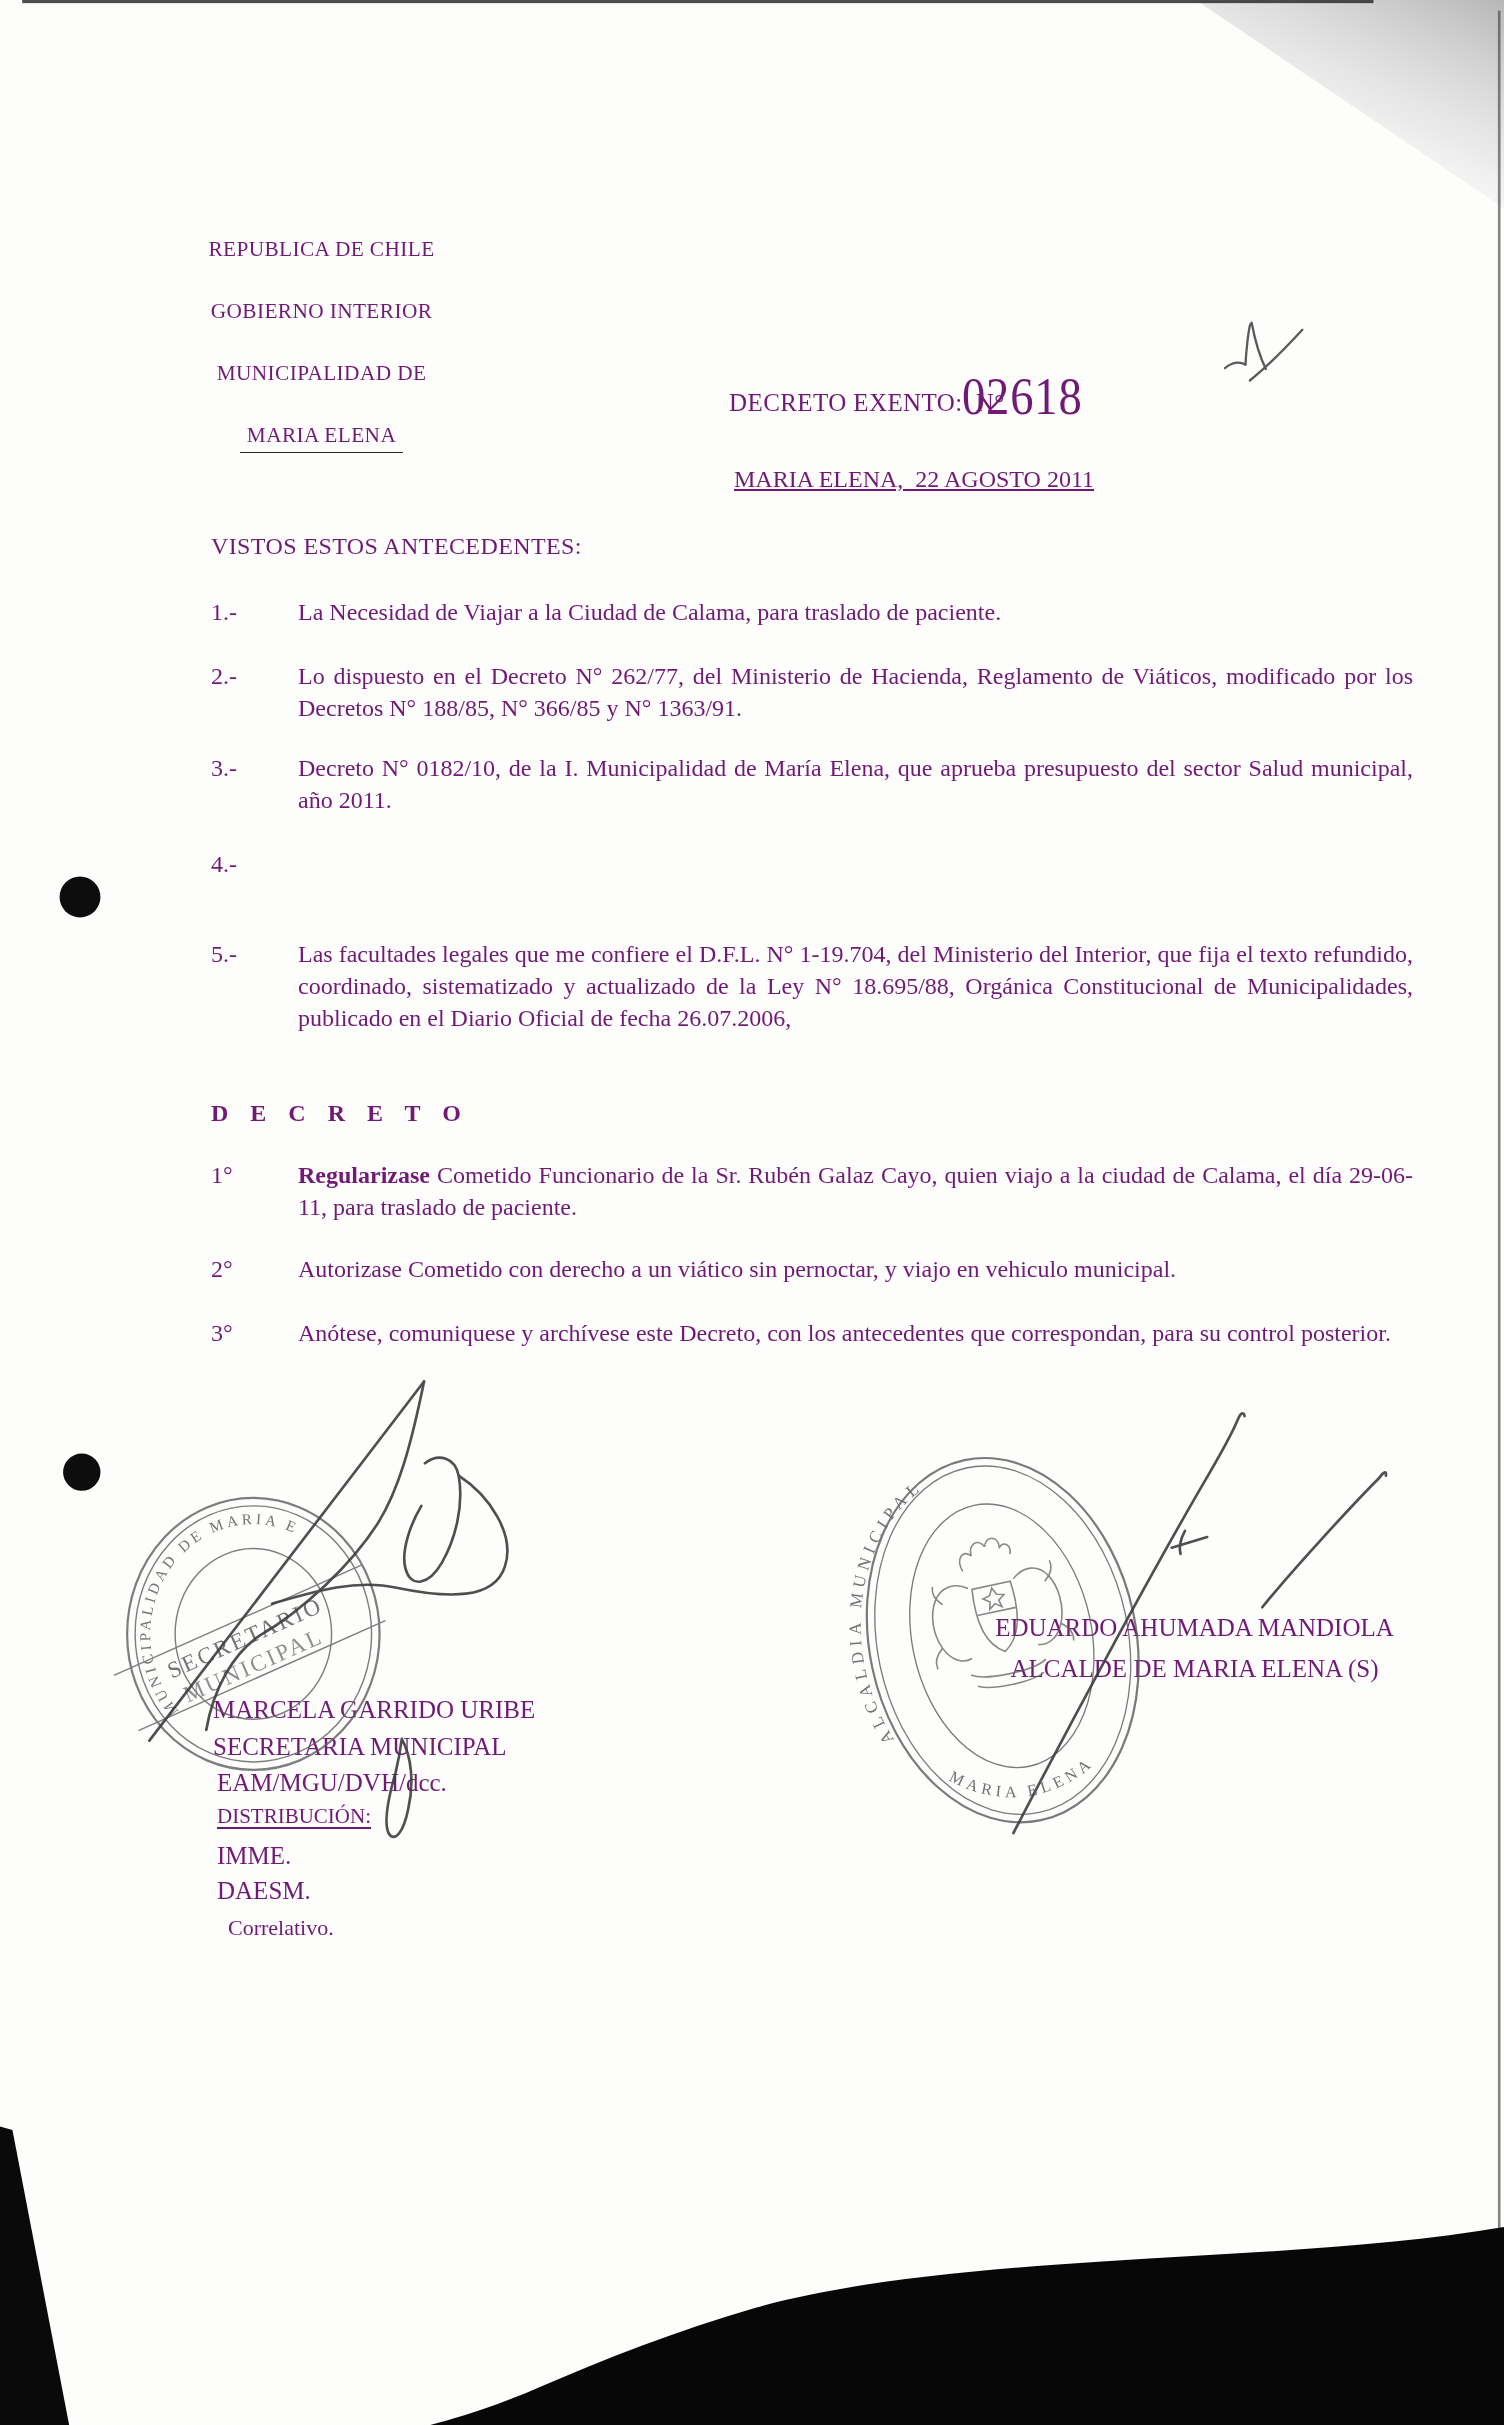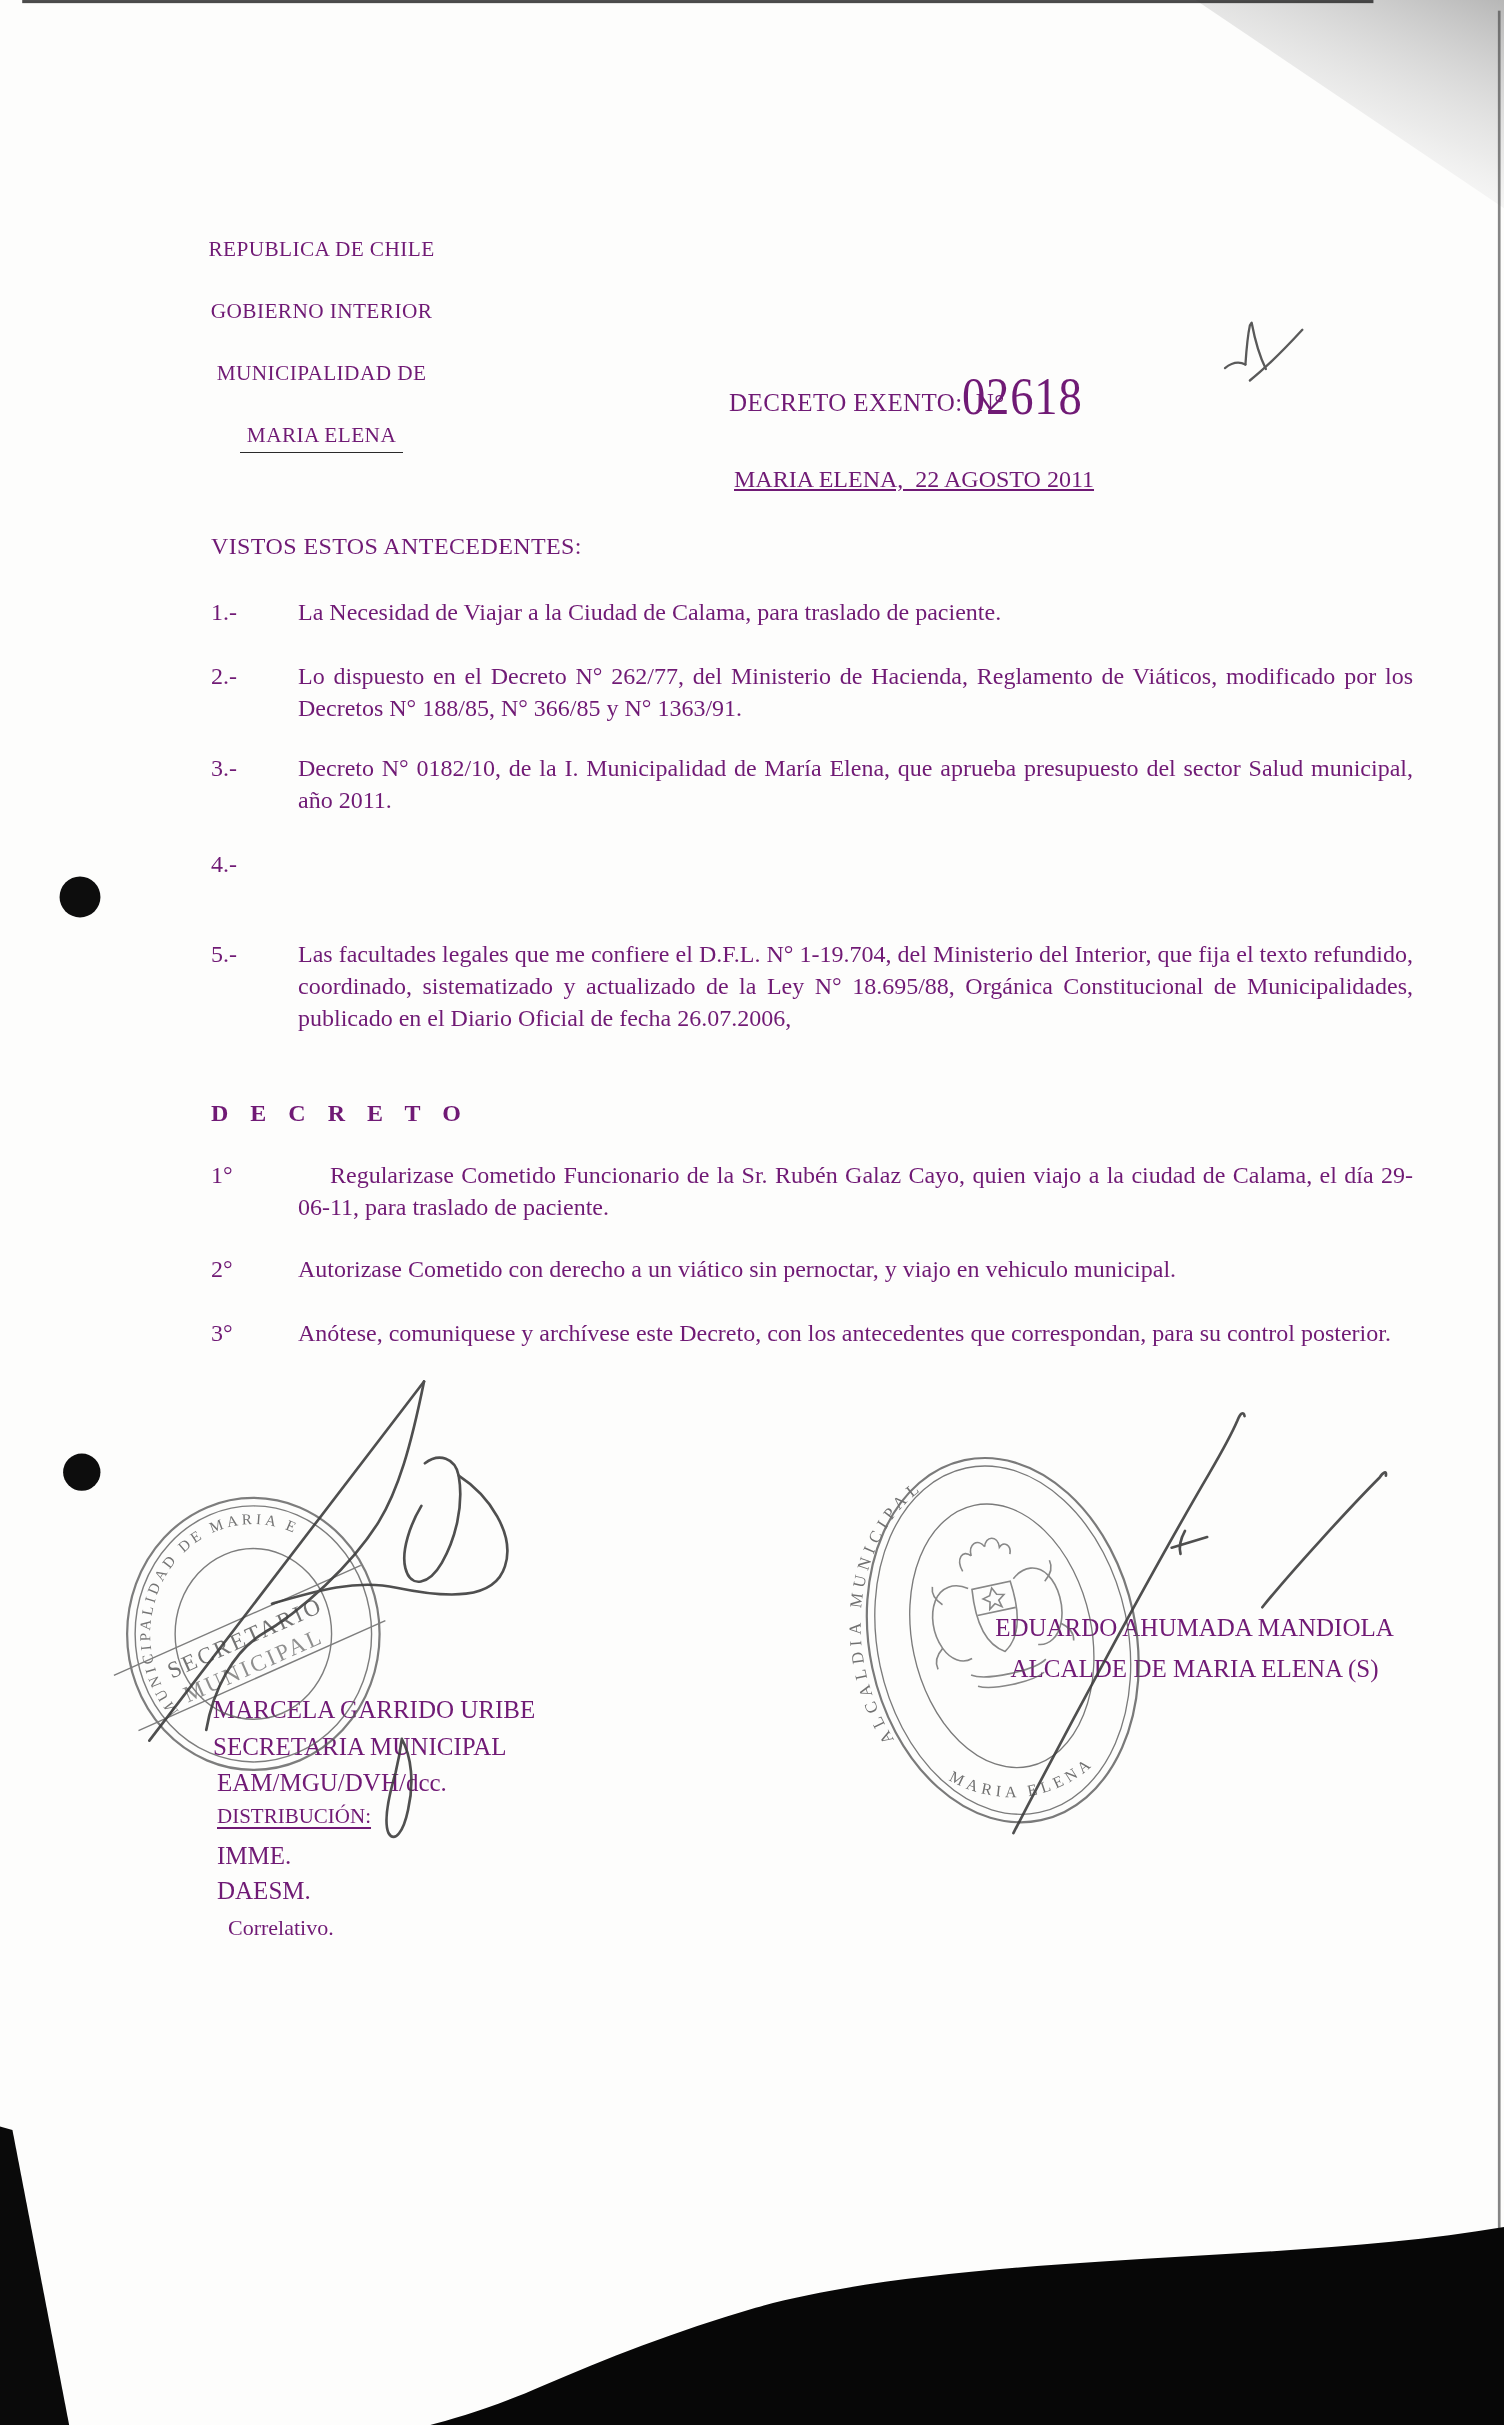--- a/index.html
+++ b/index.html
@@ -19,21 +19,21 @@
   }
   .letterhead .u{display:inline-block;border-bottom:1.8px solid #2a2a2a;padding:0 7.1px 0.9px 7.1px;}
   .decree-label{left:729px;top:389px;font-size:25px;letter-spacing:0.4px;white-space:pre;}
   .decree-number{left:962px;top:366px;font-size:53px;letter-spacing:0.9px;transform:scaleX(.88);transform-origin:left;}
   .dateline{left:734px;top:466px;font-size:24px;white-space:pre;text-decoration:underline;}
   .vistos-heading{left:211px;top:533px;font-size:24px;letter-spacing:0.4px;}
   .num{left:211px;font-size:24px;line-height:32px;}
   .par{left:298px;width:1115px;font-size:24px;line-height:32px;text-align:justify;}
   .par:after{content:"";display:inline-block;width:0;}
   .decreto-heading{left:211px;top:1100px;font-size:24px;font-weight:bold;letter-spacing:8px;}
-  .lead{font-weight:normal;margin-left:32px;}
+  .lead{font-weight:bold;}
   .sig-name-left{left:213px;top:1691px;width:364px;text-align:left;font-size:25px;line-height:37px;}
   .sig-name-right{left:967px;top:1607px;width:455px;text-align:center;font-size:25px;line-height:41px;}
   .footer-initials{left:217px;top:1769px;font-size:25px;}
   .footer-dist{left:217px;top:1804px;font-size:21px;text-decoration:underline;text-underline-offset:4.4px;}
   .footer-item1{left:217px;top:1842px;font-size:25px;}
   .footer-item2{left:217px;top:1877px;font-size:25px;}
   .footer-item3{left:228px;top:1915px;font-size:22px;}
   svg.overlay{position:absolute;left:0;top:0;pointer-events:none;}
   .ink{stroke:#3d3d3d;fill:none;stroke-linecap:round;stroke-linejoin:round;}
   .stamp{stroke:#5a5a5a;fill:none;}

